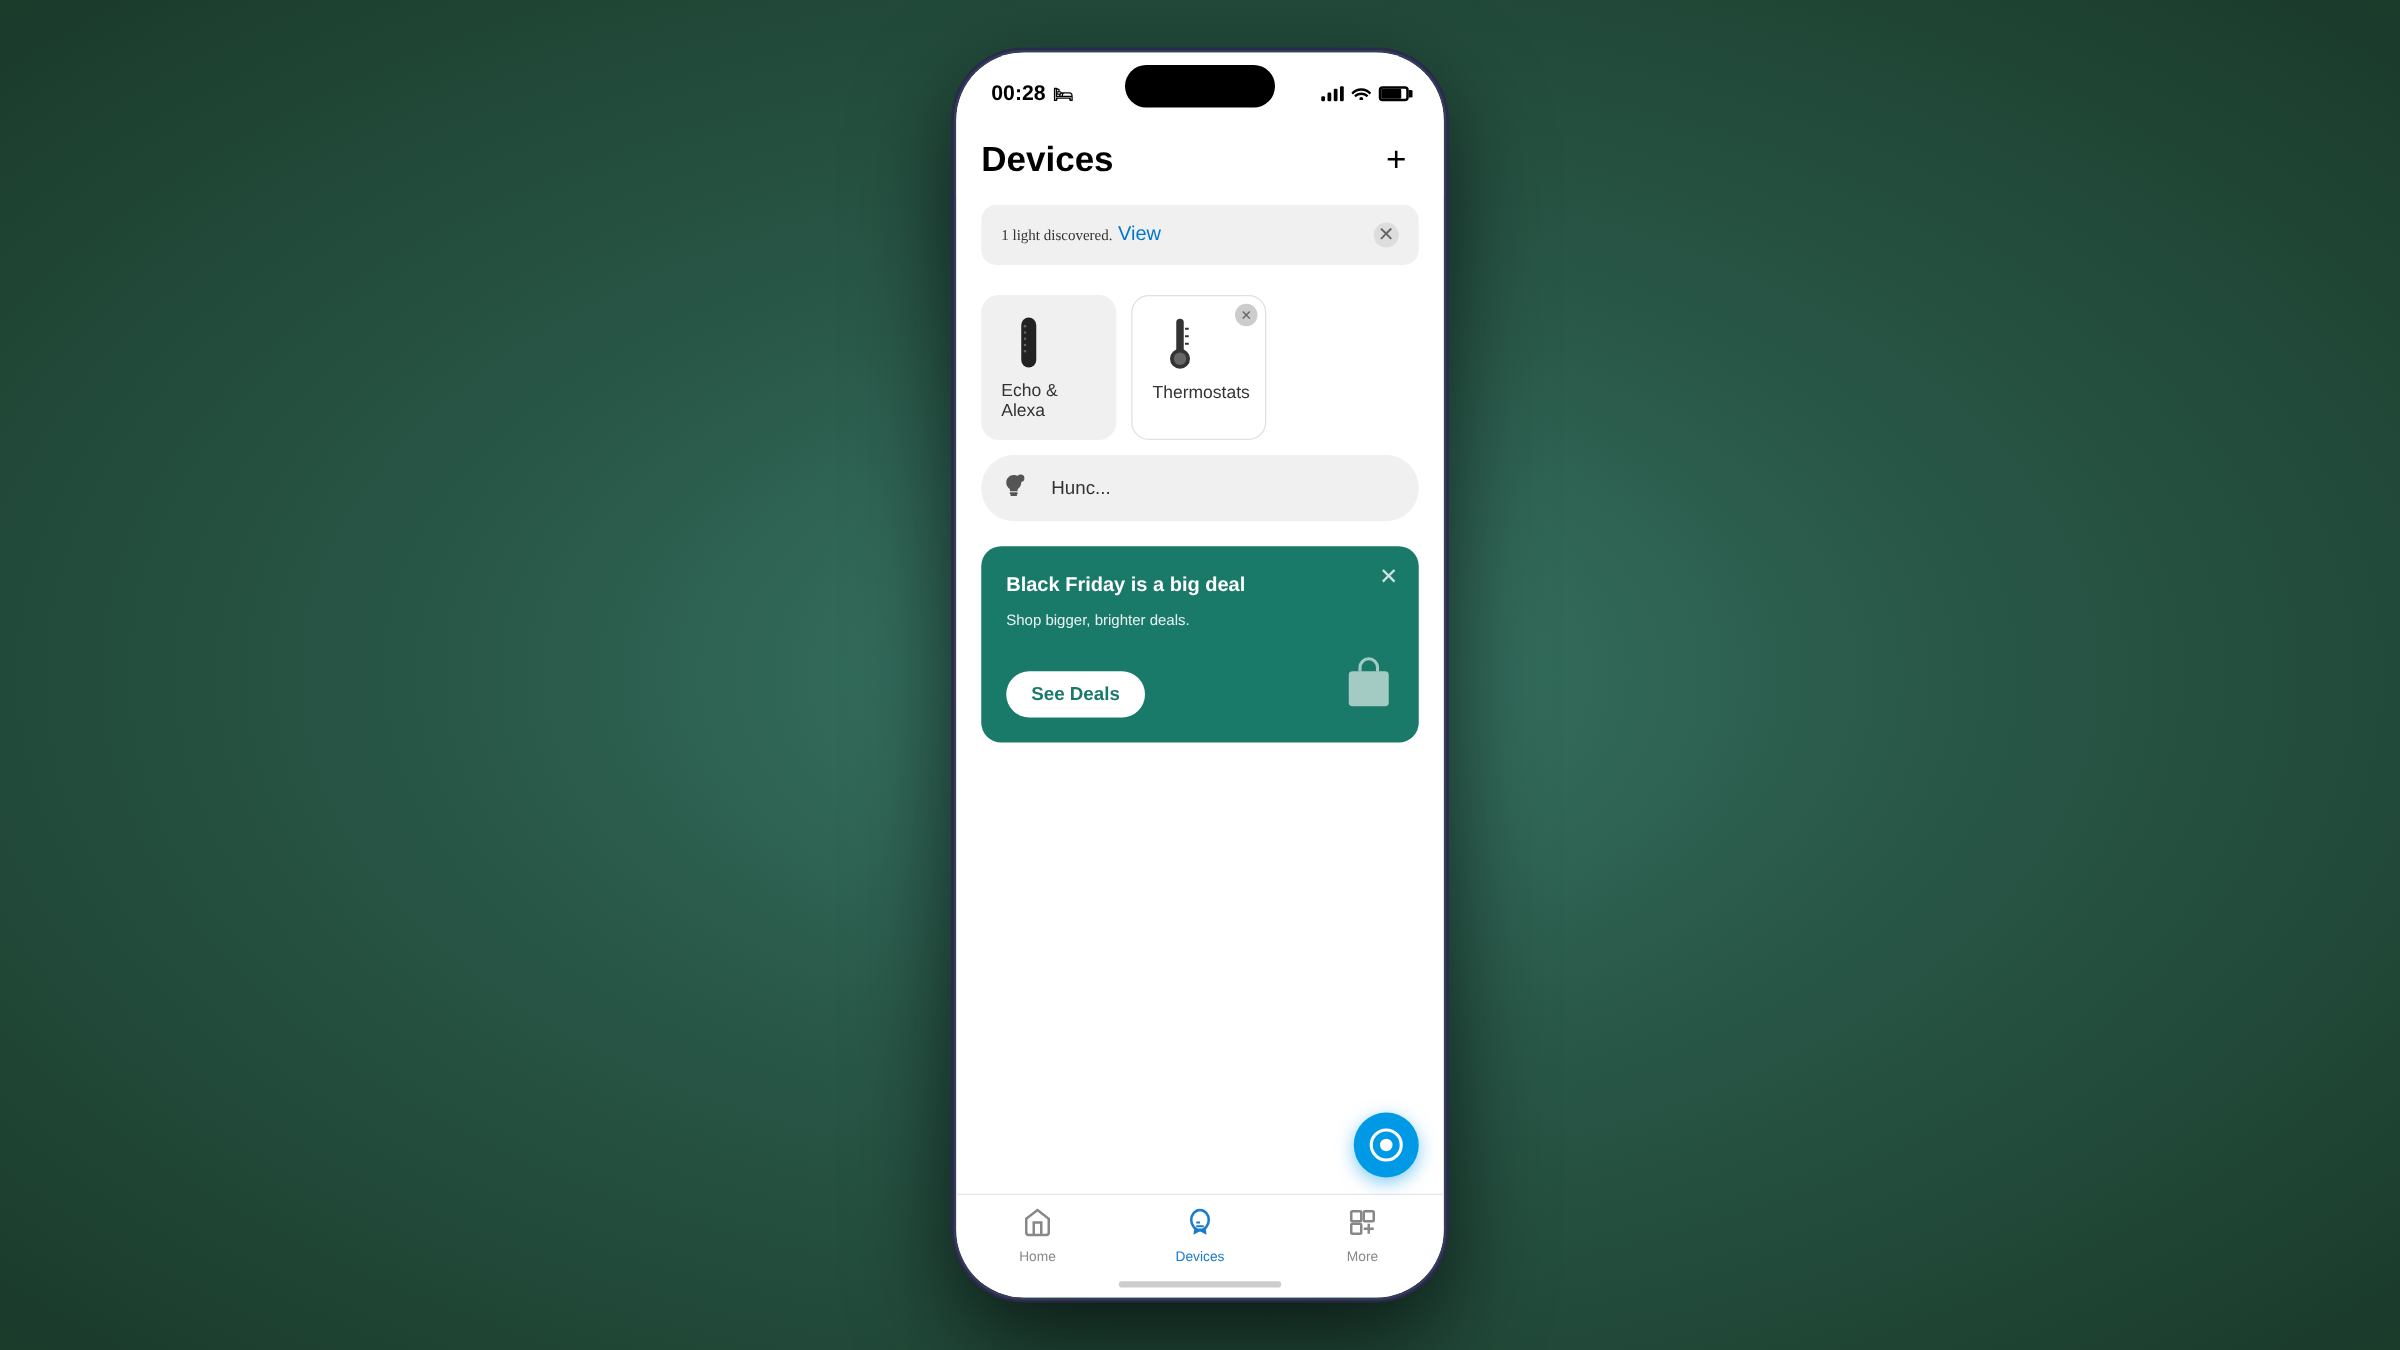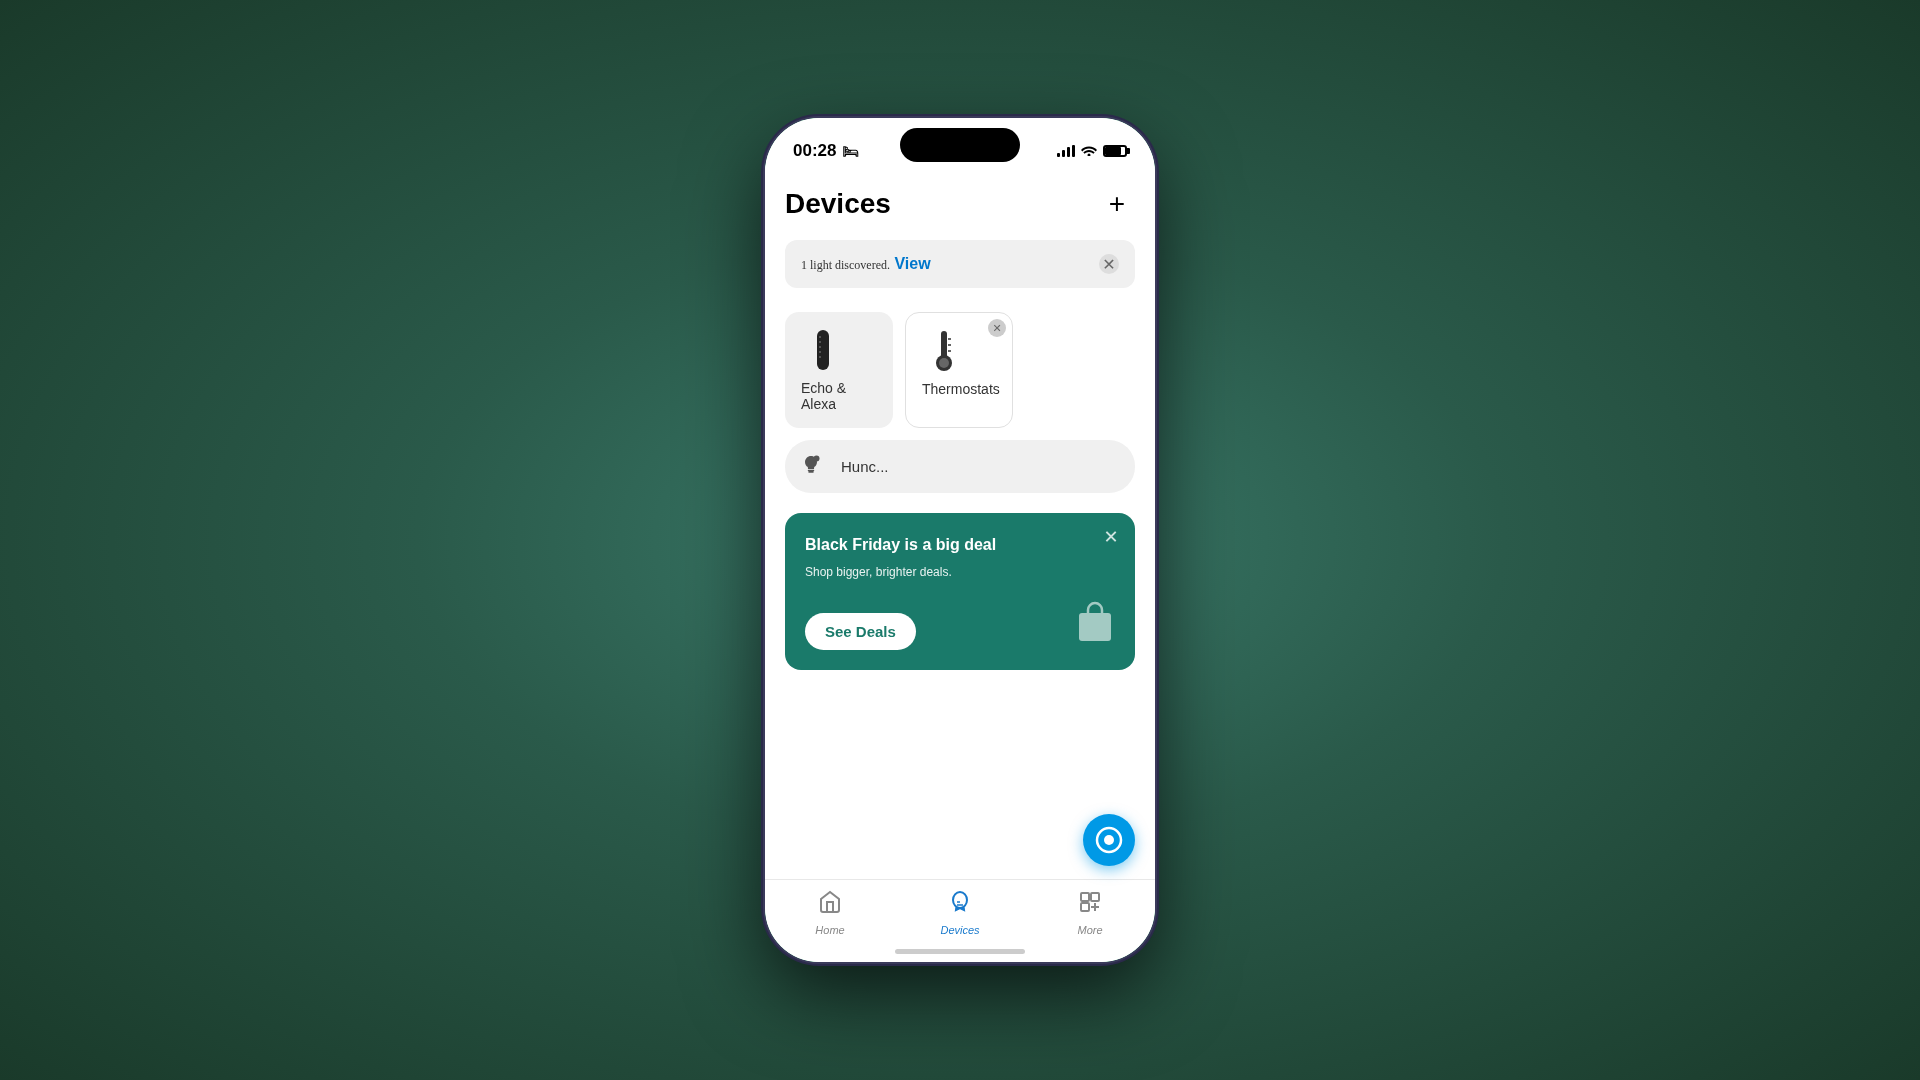--- a/index.html
+++ b/index.html
@@ -8,21 +8,21 @@
       height: 1080px;
       background: radial-gradient(ellipse at center, #3a7a6a 0%, #2a5a4a 40%, #1a3a2a 100%);
       display: flex;
       align-items: center;
       justify-content: center;
       font-family: -apple-system, BlinkMacSystemFont, 'SF Pro Display', 'Helvetica Neue', sans-serif;
     }
 
     .phone-frame {
       width: 390px;
-      height: 844px;
+      height: 996px;
       background: #86efac;
       border-radius: 54px;
       position: relative;
       box-shadow: 0 0 0 2px #3a3a5a, 0 0 0 4px #2a2a4a, 0 30px 80px rgba(0,0,0,0.7);
       overflow: hidden;
     }
 
     
     .phone-frame::before {
       content: '';
@@ -185,21 +185,21 @@
     }
 
     .notification-text {
       font-size: 12px;
       color: #333;
       font-family: Liberation Serif, serif;
     }
 
     .notification-link {
       color: #0077cc;
-      font-weight: 700;
+      font-weight: 400;
       cursor: pointer;
     }
 
     .close-btn {
       width: 20px;
       height: 20px;
       display: flex;
       align-items: center;
       justify-content: center;
       color: #666;
@@ -412,21 +412,20 @@
       color: #888;
     }
 
     .nav-icon-active {
       color: #1a7acc;
     }
 
     .nav-label {
       font-size: 11px;
       color: #888;
-      font-style: italic;
     }
 
     .nav-label-active {
       color: #1a7acc;
     }
 
     
     .home-indicator {
       position: absolute;
       bottom: 8px;

